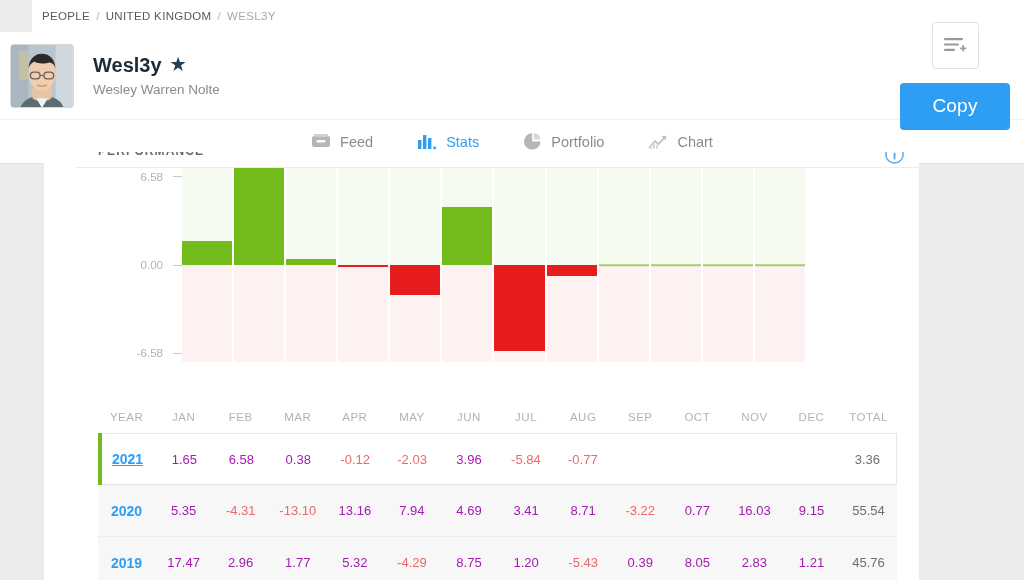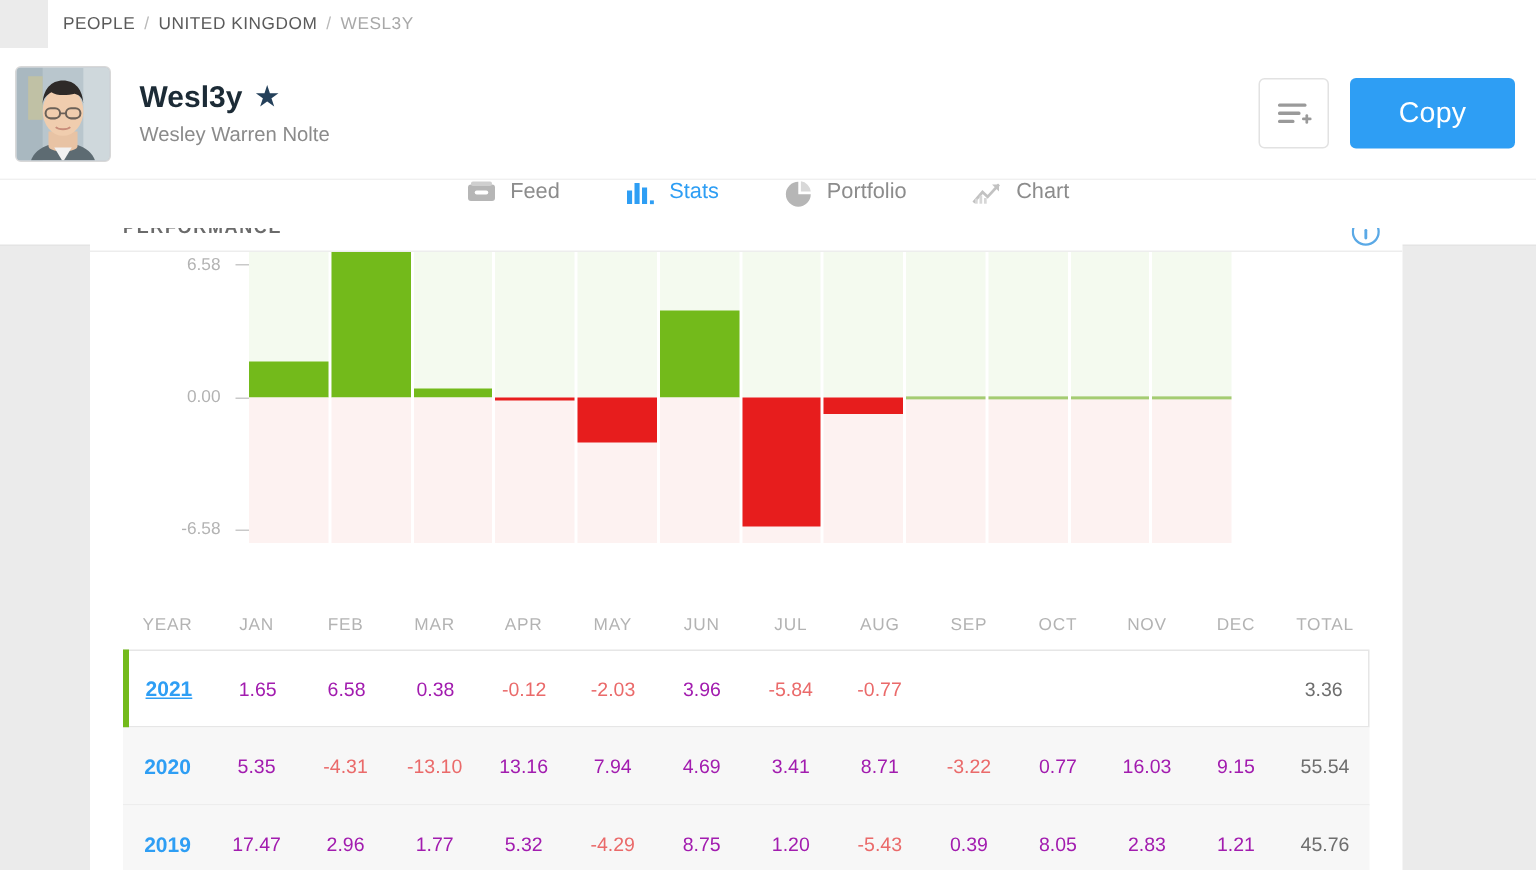--- a/index.html
+++ b/index.html
@@ -51,21 +51,21 @@
     display: flex; align-items: center; gap: 9px;
     line-height: 24px;
   }
   .star { color: #24405a; font-size: 17px; line-height: 1; }
   .fullname {
     font-size: 13.5px; font-weight: normal; color: #8b8b8b;
     margin-top: 4px; line-height: 18px;
   }
   .actions {
     margin-left: auto;
-    display: flex; align-items: center; gap: 14px;
+    display: flex; align-items: center; gap: 14px; flex-direction: column;
   }
   .icon-btn {
     width: 47px; height: 47px;
     border: 1px solid #e2e2e2;
     border-radius: 4px;
     background: #fff;
     display: flex; align-items: center; justify-content: center;
     cursor: pointer;
   }
   .icon-btn svg { display: block; }
@@ -82,43 +82,44 @@
   
   .tabs {
     background: #fff;
     height: 45px;
     border-top: 1px solid #f0f0f0;
     border-bottom: 1px solid #e4e4e4;
     display: flex; align-items: stretch; justify-content: center;
     gap: 0;
   }
   .tab {
-    display: flex; align-items: flex-start; gap: 9px;
+    display: flex; align-items: center; gap: 9px;
     padding: 0 22px;
     font-size: 14.5px;
     color: #8c8c8c;
     cursor: pointer;
     position: relative;
   }
   .tab.active { color: #2e9ef4; }
   .tab.active::after {
     content: ""; position: absolute;
     left: 14px; right: 14px; bottom: -1px; height: 3px;
     background: #2e9ef4;
   }
   .tab svg { display: block; }
 
   
   .card {
     position: absolute;
-    left: 60px; top: 152px;
+    left: 44px; top: 152px;
     width: 875px;
     background: #fff;
     height: 428px;
     overflow: hidden;
+    padding-left: 32px;
   }
   .card-head {
     position: relative;
     height: 16px;
     border-bottom: 1px solid #ededed;
     overflow: hidden;
   }
   .card-title {
     position: absolute;
     left: 22px; top: -8px;

